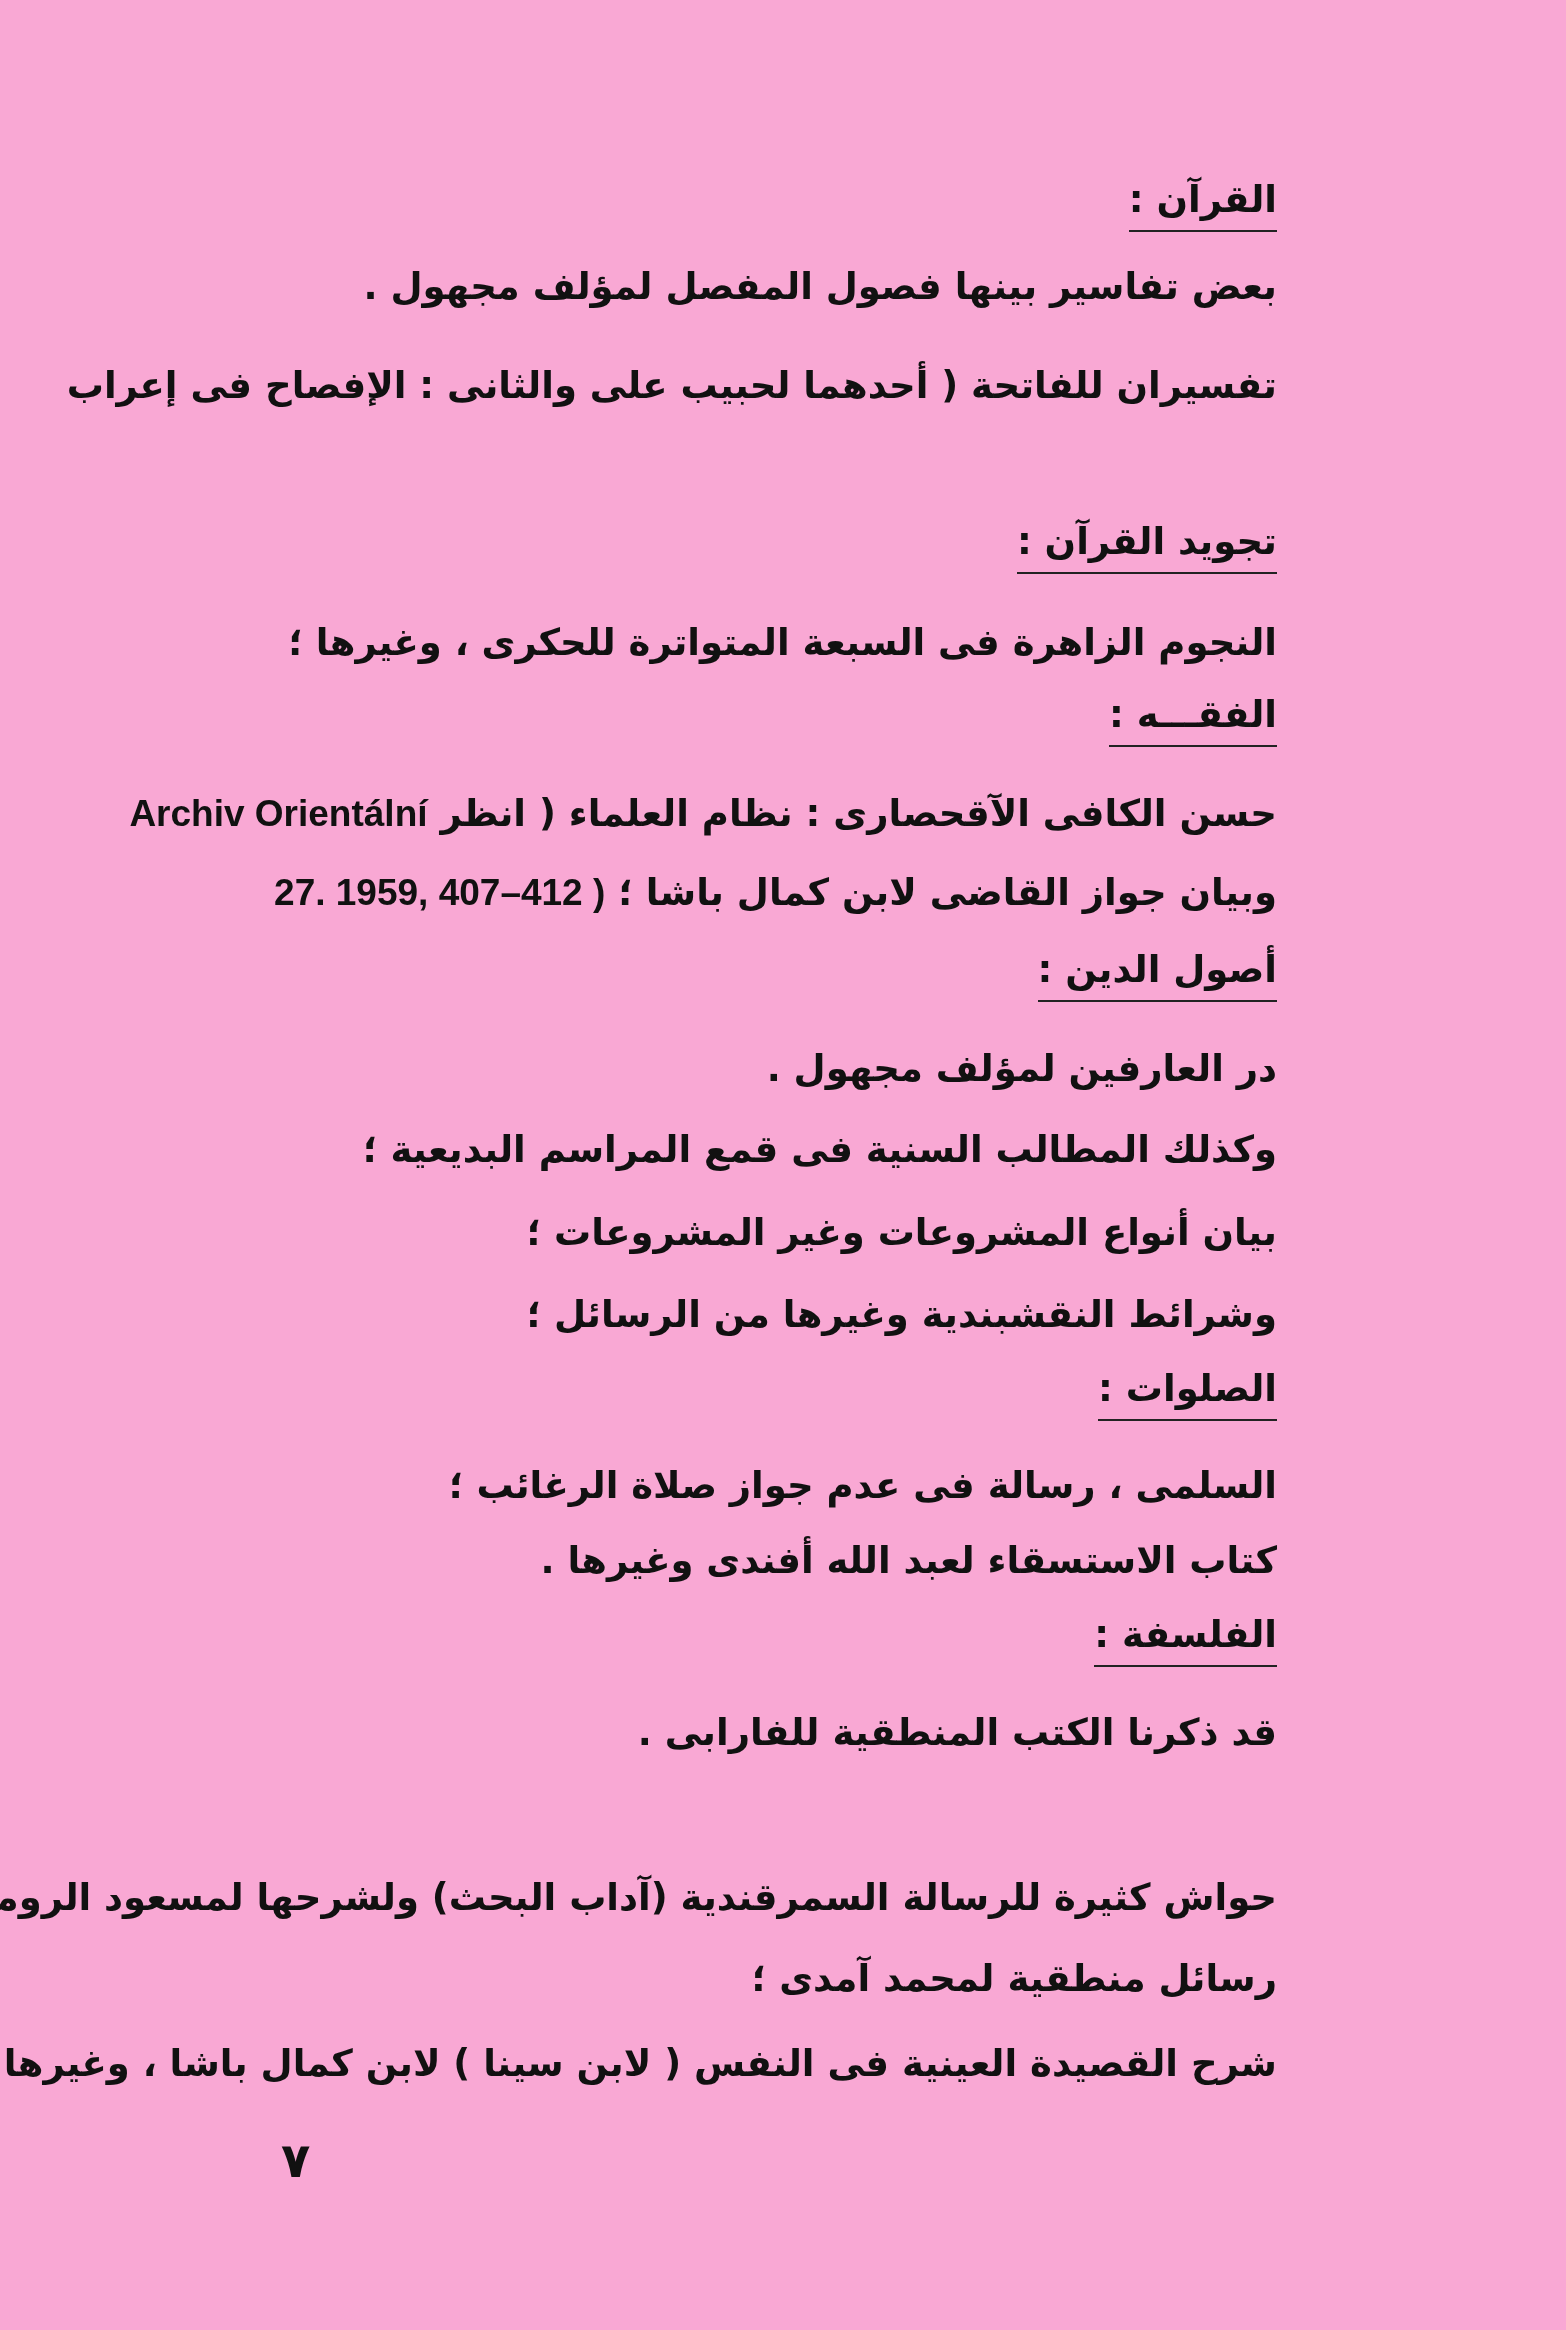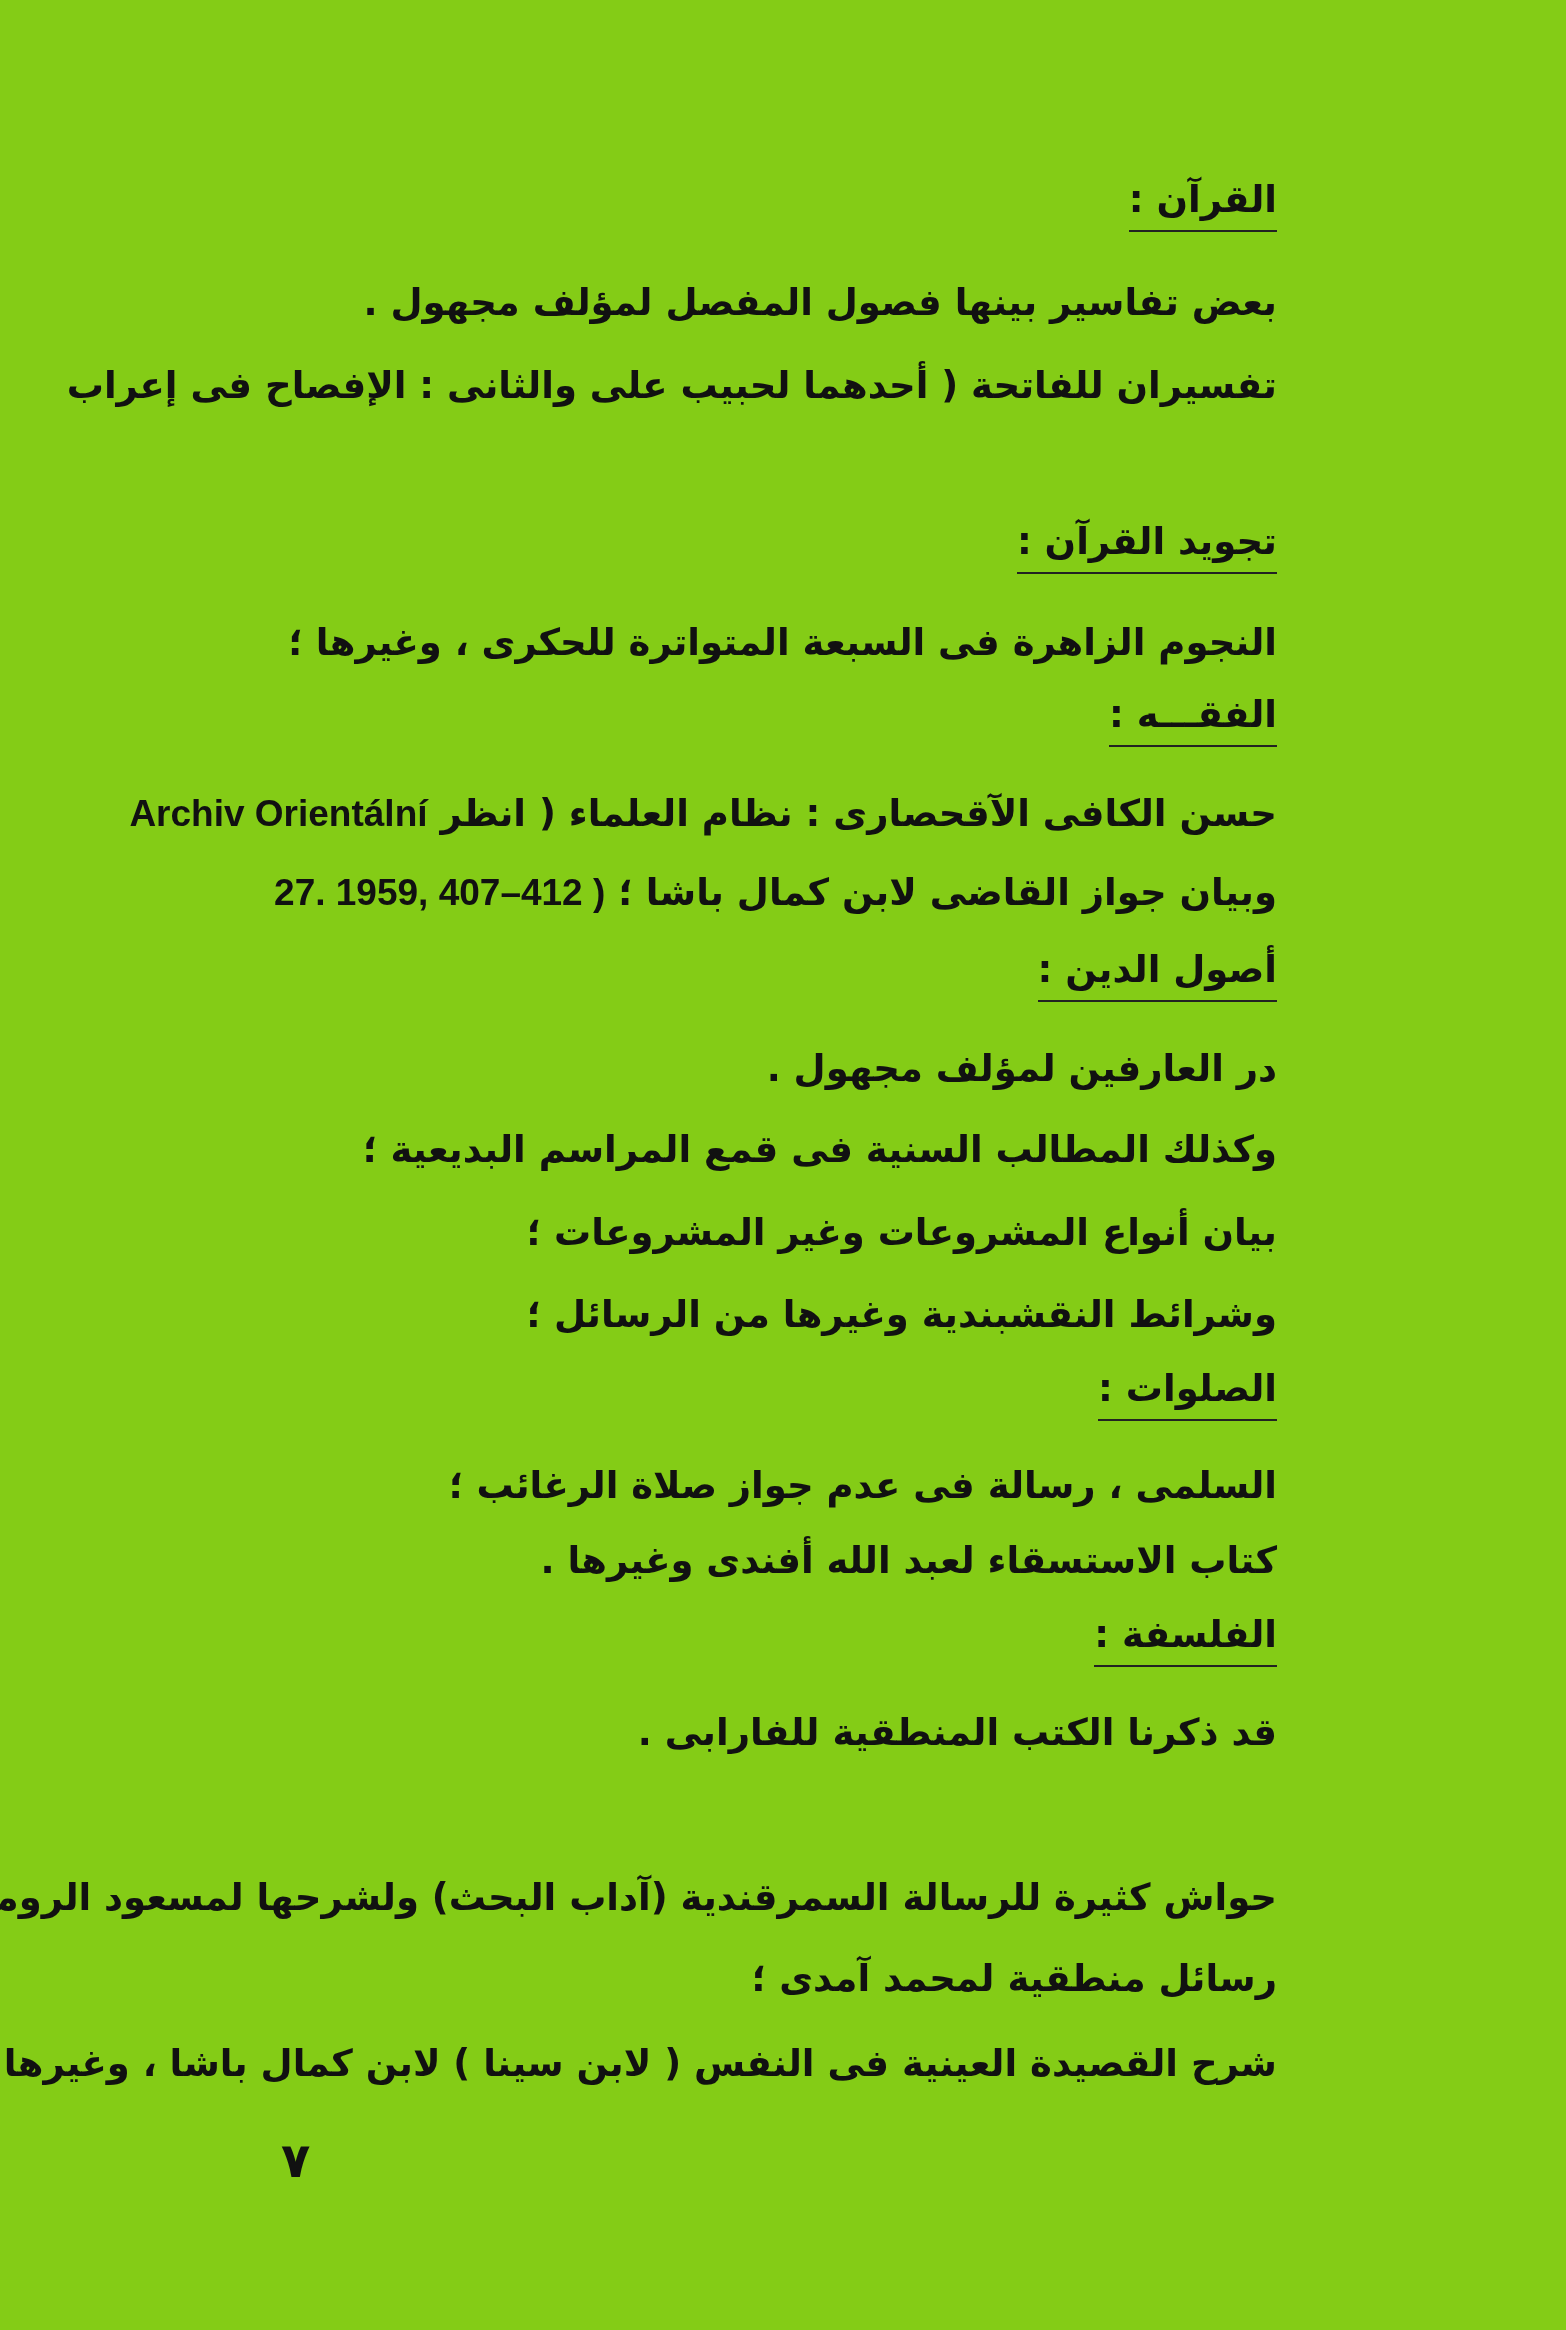--- a/index.html
+++ b/index.html
@@ -1,17 +1,17 @@
 <!DOCTYPE html>
 <html style="font-size:13.6px"><head>
 <meta charset="utf-8">
 <style>
   html, body { margin: 0; padding: 0; background: #ffffff; }
   body { width: 1566px; height: 2330px; position: relative; overflow: hidden; }
-  .page { position: absolute; left: 0; top: 0; width: 1566px; height: 2330px; background: #84cc16; }
+  .page { position: absolute; left: 0; top: 0; width: 1566px; height: 2330px; background: #f9a8d4; }
   .line {
     position: absolute;
     right: 289px;
     direction: rtl;
     text-align: right;
     font-family: "DejaVu Sans", sans-serif;
     font-weight: bold;
     font-size: 37px;
     line-height: 51px;
     color: #111111;
@@ -36,21 +36,21 @@
   }
 </style>
 </head>
 <body>
 
 <div class="page">
 
   <div class="line" style="top:174px">
     <span class="heading">القرآن :</span>
   </div>
-  <div class="line" style="top:277px">بعض تفاسير بينها فصول المفصل لمؤلف مجهول .</div>
+  <div class="line" style="top:261px">بعض تفاسير بينها فصول المفصل لمؤلف مجهول .</div>
   <div class="line justify" style="top:360px">تفسيران للفاتحة ( أحدهما لحبيب على والثانى : الإفصاح فى إعراب</div>
 
   <div class="line" style="top:516px">
     <span class="heading">تجويد القرآن :</span>
   </div>
   <div class="line" style="top:617px">النجوم الزاهرة فى السبعة المتواترة للحكرى ، وغيرها ؛</div>
 
   <div class="line" style="top:689px">
     <span class="heading">الفقـــه :</span>
   </div>

